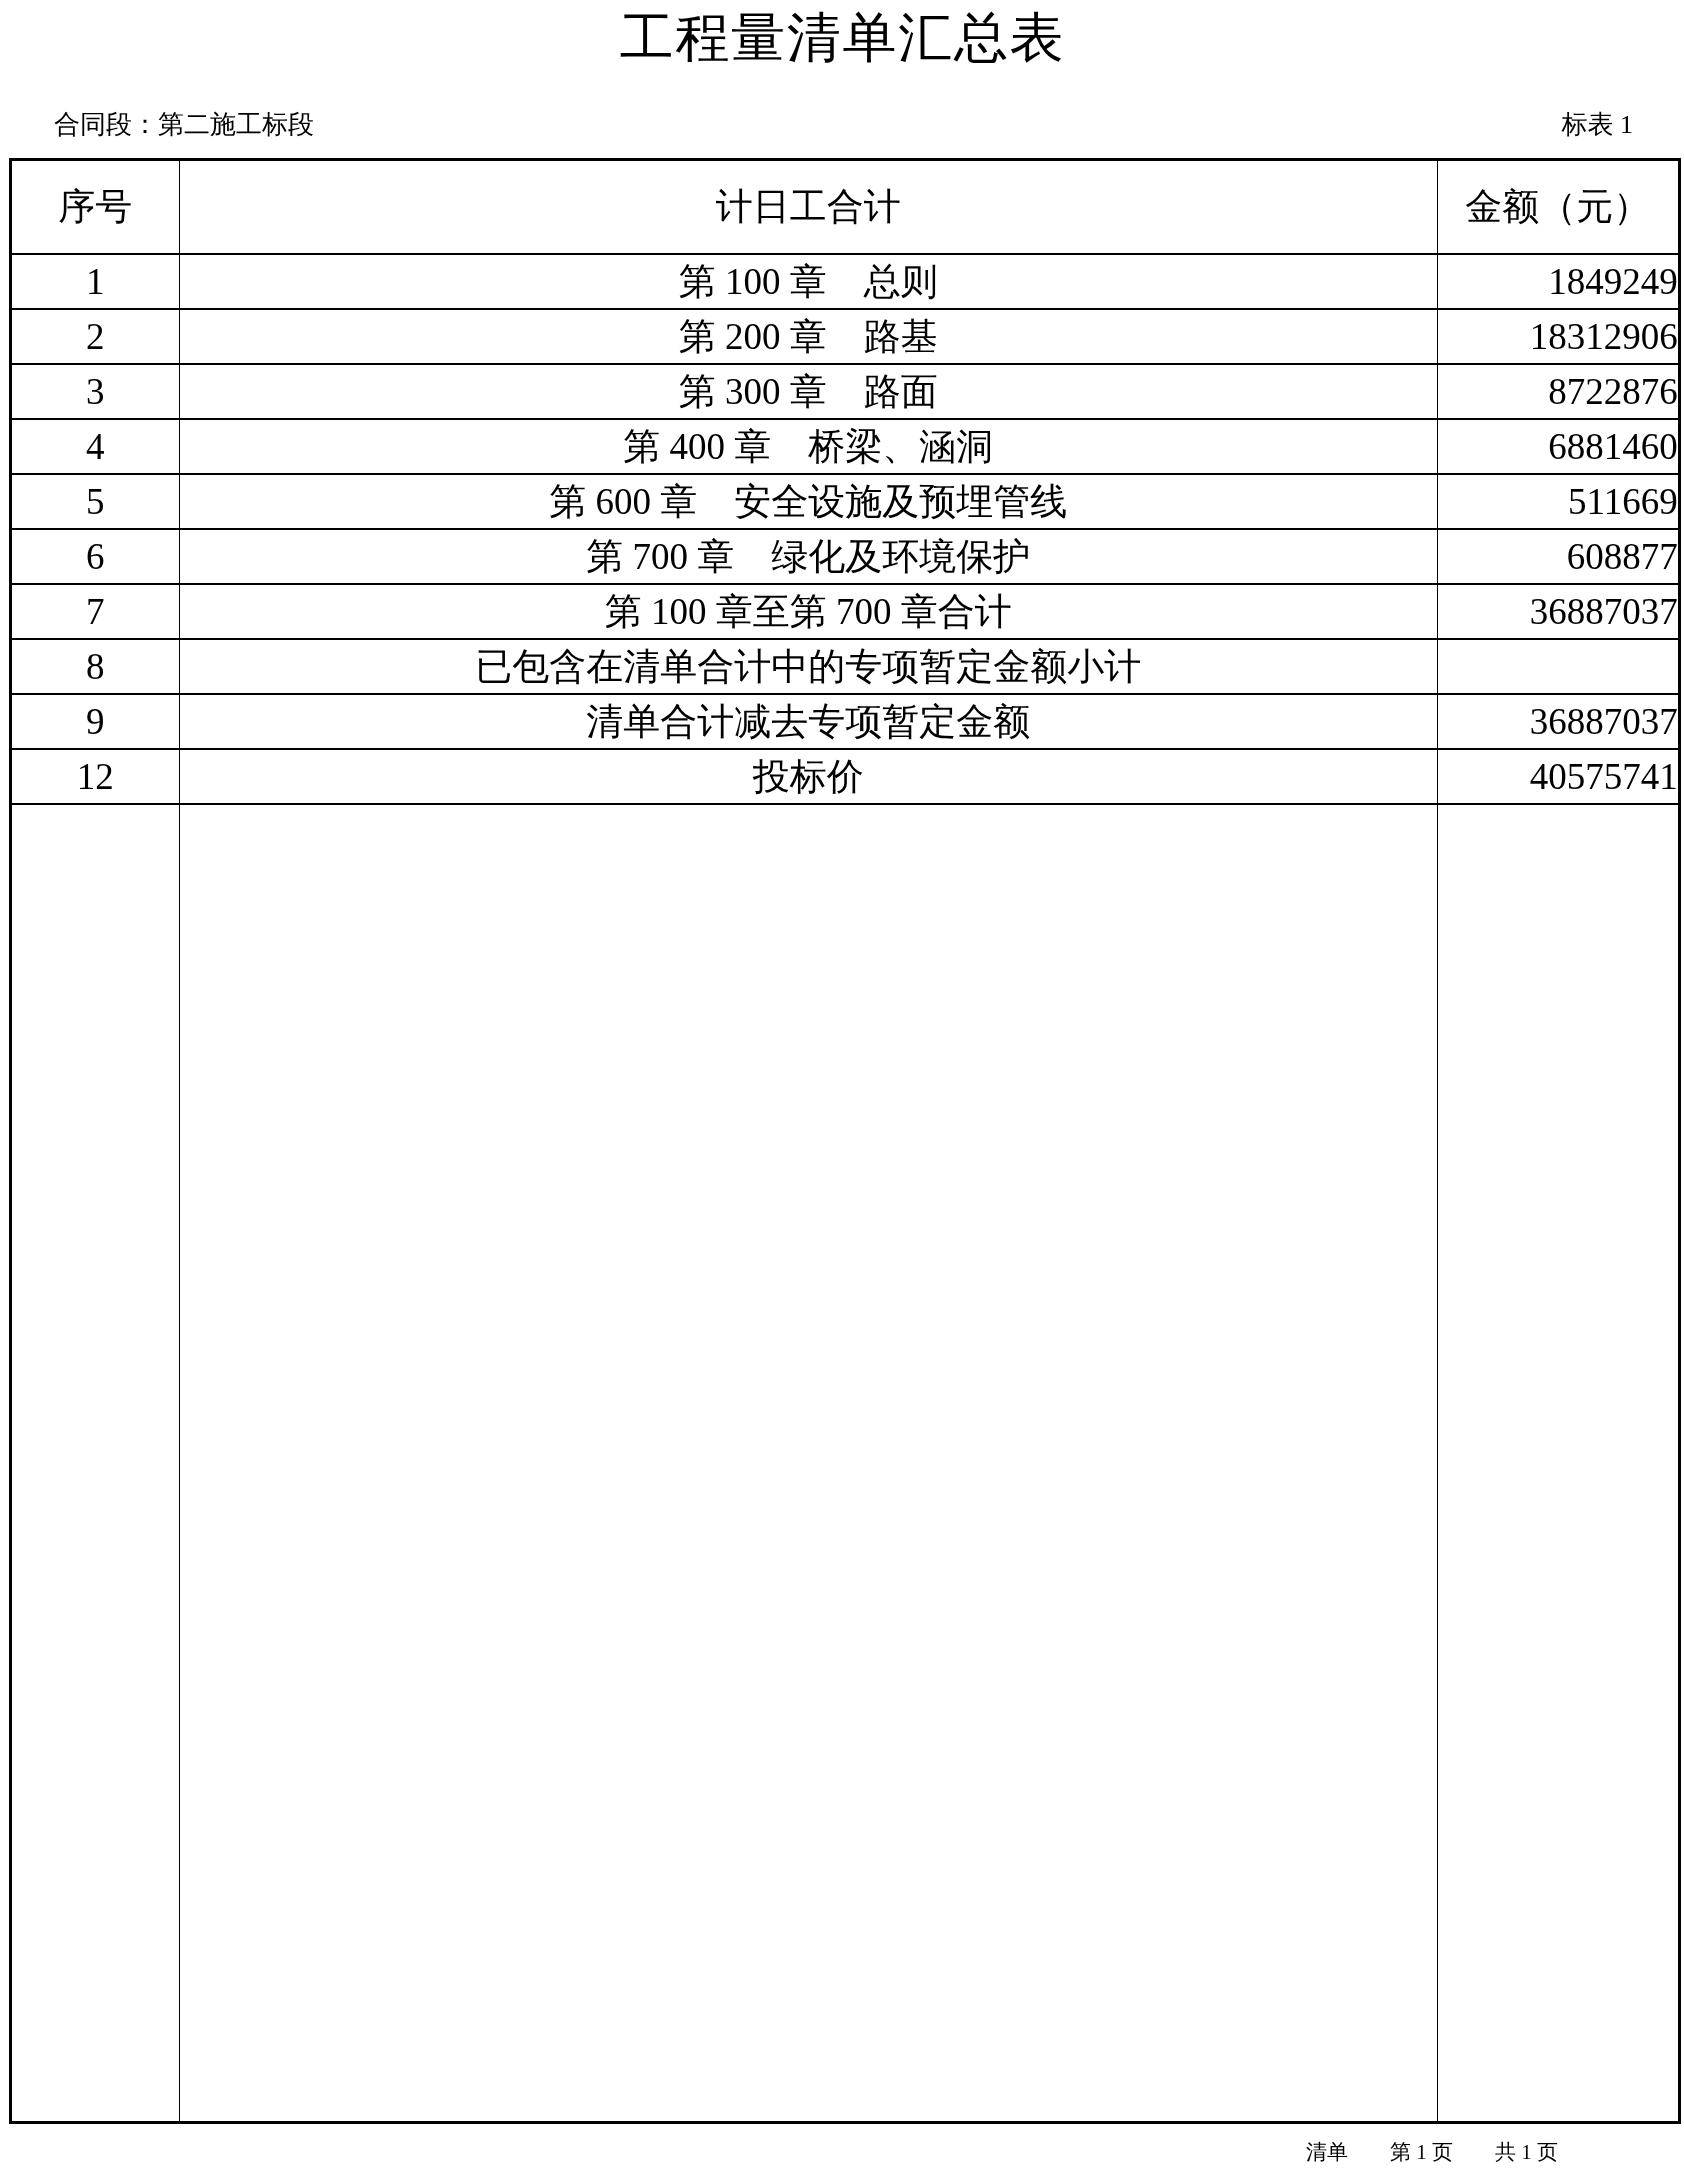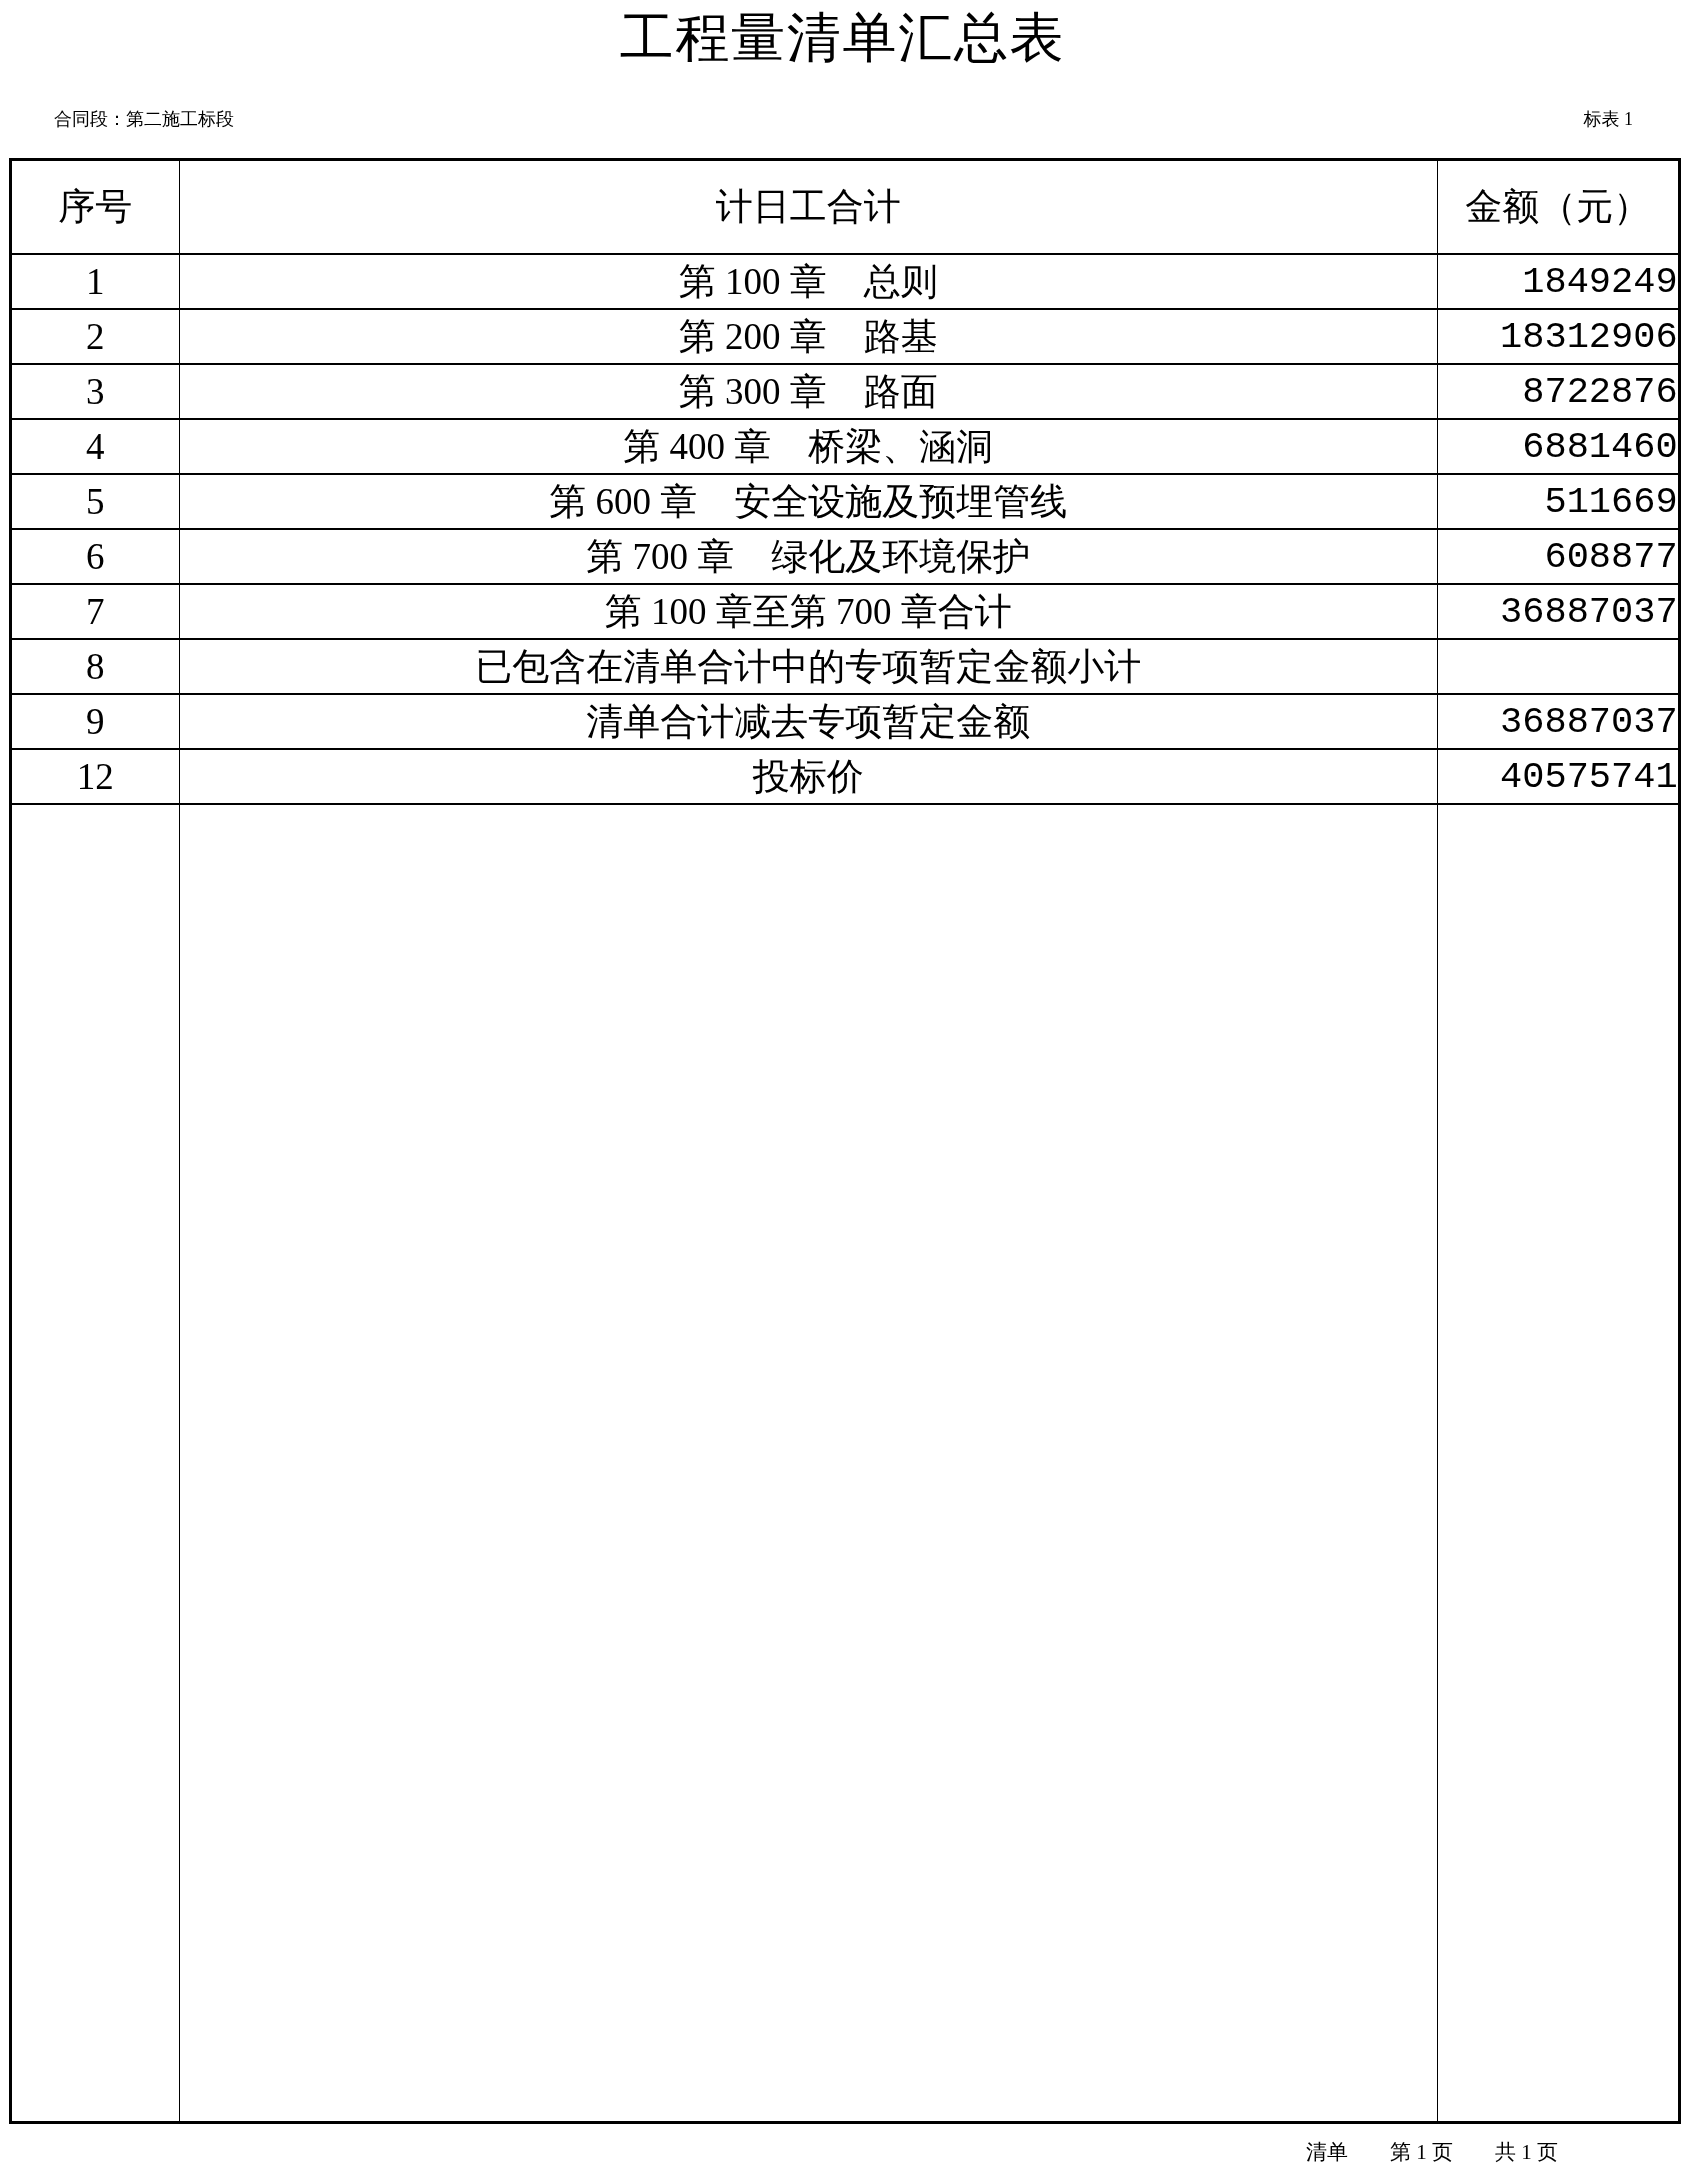--- a/index.html
+++ b/index.html
@@ -28,21 +28,21 @@
     margin: 0;
   }
   .meta-row {
     position: absolute;
     top: 107px;
     left: 54px;
     right: 52px;
     display: flex;
     justify-content: space-between;
     align-items: baseline;
-    font-size: 18px;
+    font-size: 26px;
     text-align: center;
   }
   table.summary {
     position: absolute;
     top: 158px;
     left: 8.7px;
     width: 1668px;
     height: 1966px;
     border-collapse: collapse;
     table-layout: fixed;
@@ -60,21 +60,21 @@
   col.c-no     { width: 169px; }
   col.c-subj   { width: 1258px; }
   col.c-amount { width: 242px; }
   tr.header-row th { height: 92px; text-align: center; vertical-align: middle; }
   tr.data-row td { height: 53px; vertical-align: middle; }
   td.no-cell { text-align: center; }
   td.subject-cell { text-align: center; padding-left: 23px; }
   td.amount-cell {
     text-align: right;
     padding-right: 12.2px;
-    font-family: Liberation Mono, monospace;
+    font-family: Liberation Serif, serif;
     font-size: 26px;
   }
   tr.filler-row td { height: auto; }
   .footer {
     position: absolute;
     top: 2138px;
     left: 0;
     right: 127px;
     text-align: right;
     font-size: 21px;

